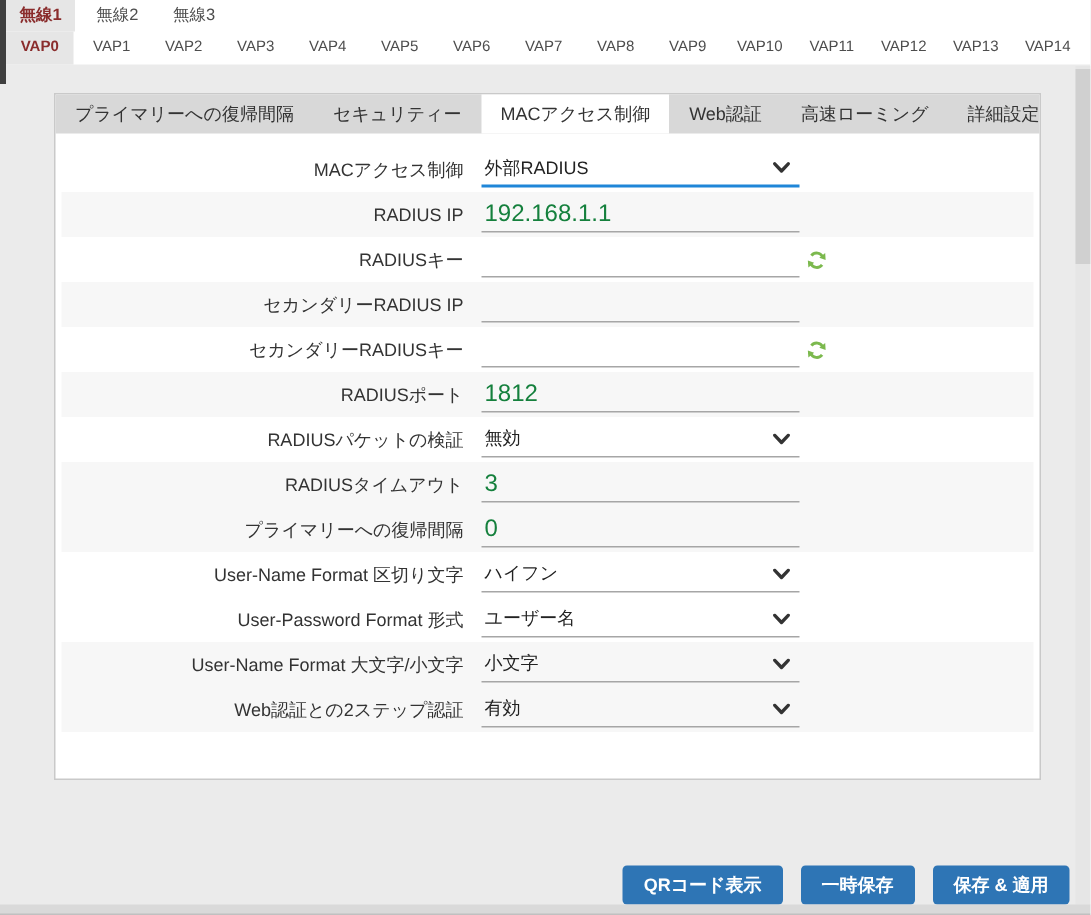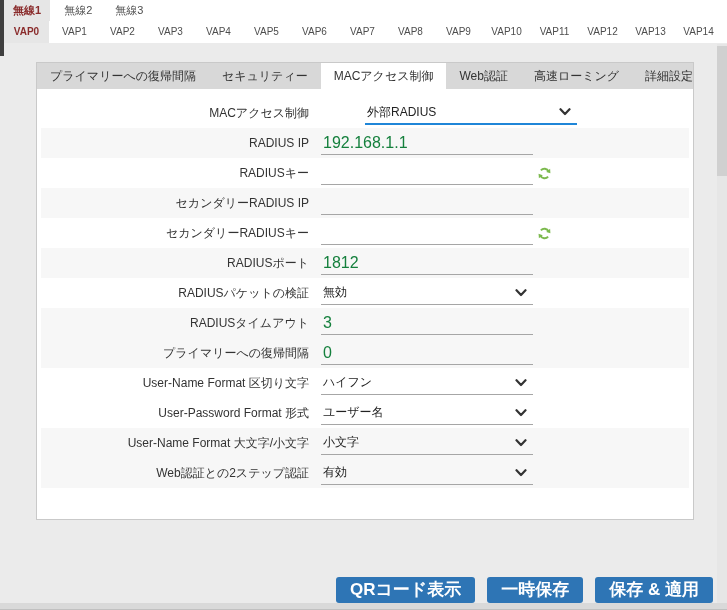--- a/index.html
+++ b/index.html
@@ -27,29 +27,29 @@
   .stab{font-size:12px;color:#333;padding:0 13px;line-height:26px;cursor:pointer;white-space:nowrap;}
   .stab.active{background:#ffffff;}
   
   .form{margin-top:9px;padding:0 4px;}
   .frow{height:30px;display:flex;align-items:center;background:#ffffff;}
   .frow.alt{background:#f7f7f7;}
   .flabel{width:280px;box-sizing:border-box;padding-right:12px;text-align:right;
           font-size:12px;color:#333;white-space:nowrap;}
   .fctrl{width:212px;height:24px;position:relative;box-sizing:border-box;
          border-bottom:1px solid #a6a6a6;display:flex;align-items:center;}
-  .fctrl.focused{border-bottom:2px solid #1f86d8;margin-left:44px;}
+  .fctrl.focused{border-bottom:2px solid #1f86d8;}
   .fctrl .val{font-size:12px;color:#222;padding-left:2px;flex:1;white-space:nowrap;overflow:hidden;}
   .fctrl input{border:none;outline:none;background:transparent;width:100%;height:20px;
                font-size:16px;color:#15803d;padding:0 2px;font-family:inherit;}
   .fctrl .chev{margin-right:6px;display:flex;align-items:center;}
   .ficon{width:18px;margin-left:5px;display:flex;align-items:center;}
   
   .footer{position:absolute;top:577px;right:14px;display:flex;gap:12px;}
-  .btn{background:#2e75b5;color:#ffffff;font-size:17px;font-weight:600;
+  .btn{background:#2e75b5;color:#ffffff;font-size:12px;font-weight:600;
        border:none;border-radius:3px;height:26px;line-height:26px;padding:0 14px;
        cursor:pointer;white-space:nowrap;font-family:inherit;}
   
   .scrollbar-track{position:absolute;right:0;top:44px;width:10px;height:566px;background:#e6e6e6;}
   .scrollbar-thumb{position:absolute;right:0;top:46px;width:10px;height:130px;background:#d0d0d0;}
   .bottom-strip{position:absolute;left:0;bottom:0;width:727px;height:7px;background:#d9d9d9;
                 border-bottom:1px solid #c0c0c0;box-sizing:border-box;}
 </style>
 </head>
 <body>

